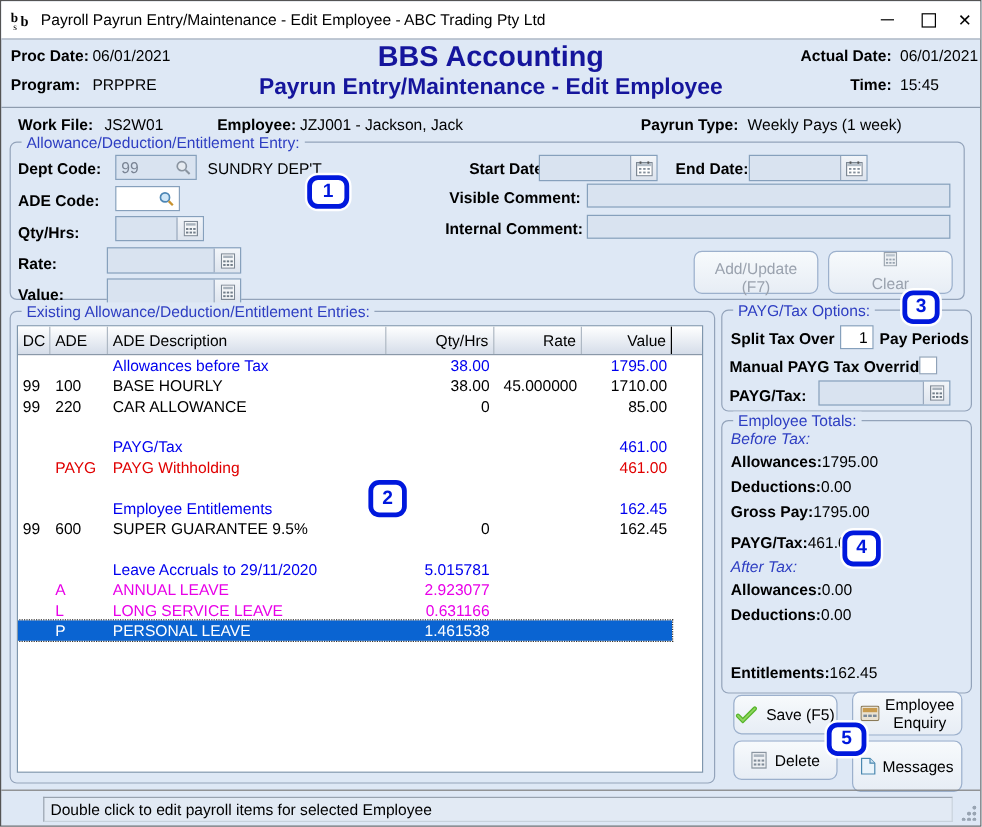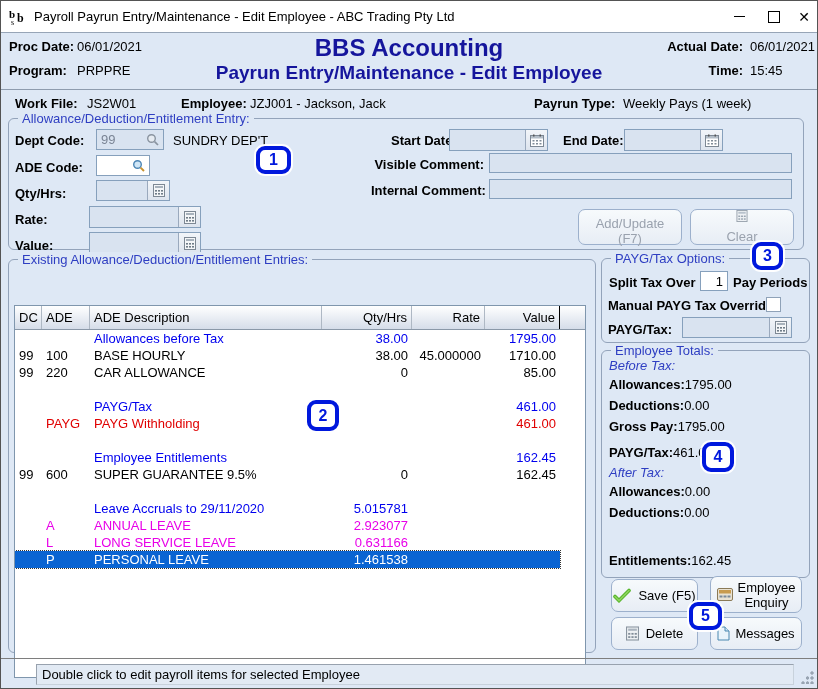--- a/index.html
+++ b/index.html
@@ -42,21 +42,21 @@
 
   
   .btn{position:absolute;border:1px solid #9cb0cc;border-radius:7px;
        background:linear-gradient(#f7fafc,#e7edf5);display:flex;align-items:center;
        justify-content:center;gap:7px;box-sizing:border-box;cursor:default;}
   .btn .txt{text-align:center;line-height:15px;}
   .btn.disabled{color:#9aa2ae;flex-direction:column;}
 
   
   .tbl{position:absolute;left:13px;top:270px;width:572px;height:373px;background:#fff;
-       border:1px solid #7f96ad;overflow:hidden;box-sizing:border-box;margin-top:34px;}
+       border:1px solid #7f96ad;overflow:hidden;box-sizing:border-box;}
   .thead{display:flex;height:24px;background:linear-gradient(#ffffff,#d5dde9);
          border-bottom:1px solid #8a98a8;box-sizing:border-box;}
   .th{border-right:1px solid #aeb8c4;display:flex;align-items:center;padding:0 4px;box-sizing:border-box;}
   .th.num{justify-content:flex-end;}
   .th.c-val{border-right:1px solid #000;}
   .c-dc{width:27px;}.c-ade{width:48px;}.c-desc{width:232px;}
   .c-qty{width:90px;}.c-rate{width:73px;}.c-val{width:75px;}
   .c-fill{flex:1;border-right:none;}
   .trow{display:flex;height:17px;line-height:17px;}
   .trow-inner{display:flex;width:545px;}
@@ -541,21 +541,21 @@
           <rect x="2" y="6" width="2" height="1.6"></rect>
           <rect x="5" y="6" width="2" height="1.6"></rect>
           <rect x="8" y="6" width="2" height="1.6"></rect>
           <rect x="2" y="9" width="2" height="1.6"></rect>
           <rect x="5" y="9" width="2" height="1.6"></rect>
           <rect x="8" y="9" width="2" height="1.6"></rect>
         </g>
       </svg>
     <span class="txt">Delete</span>
   </div>
-  <div class="btn" style="left:709px;top:616px;width:92px;height:33px;gap:5px;">
+  <div class="btn" style="left:709px;top:616px;width:92px;height:43px;gap:5px;">
     <svg width="13" height="15" viewBox="0 0 13 15">
         <path d="M1 1 H8 L12 5 V14 H1 Z" fill="#eaf4fb" stroke="#4a88b0"></path>
         <path d="M8 1 V5 H12" fill="#cfe4f2" stroke="#4a88b0"></path>
       </svg>
     <span class="txt">Messages</span>
   </div>
 
   <div class="status-divider"></div>
   <div class="status-box">
     <span>Double click to edit payroll items for selected Employee</span>

